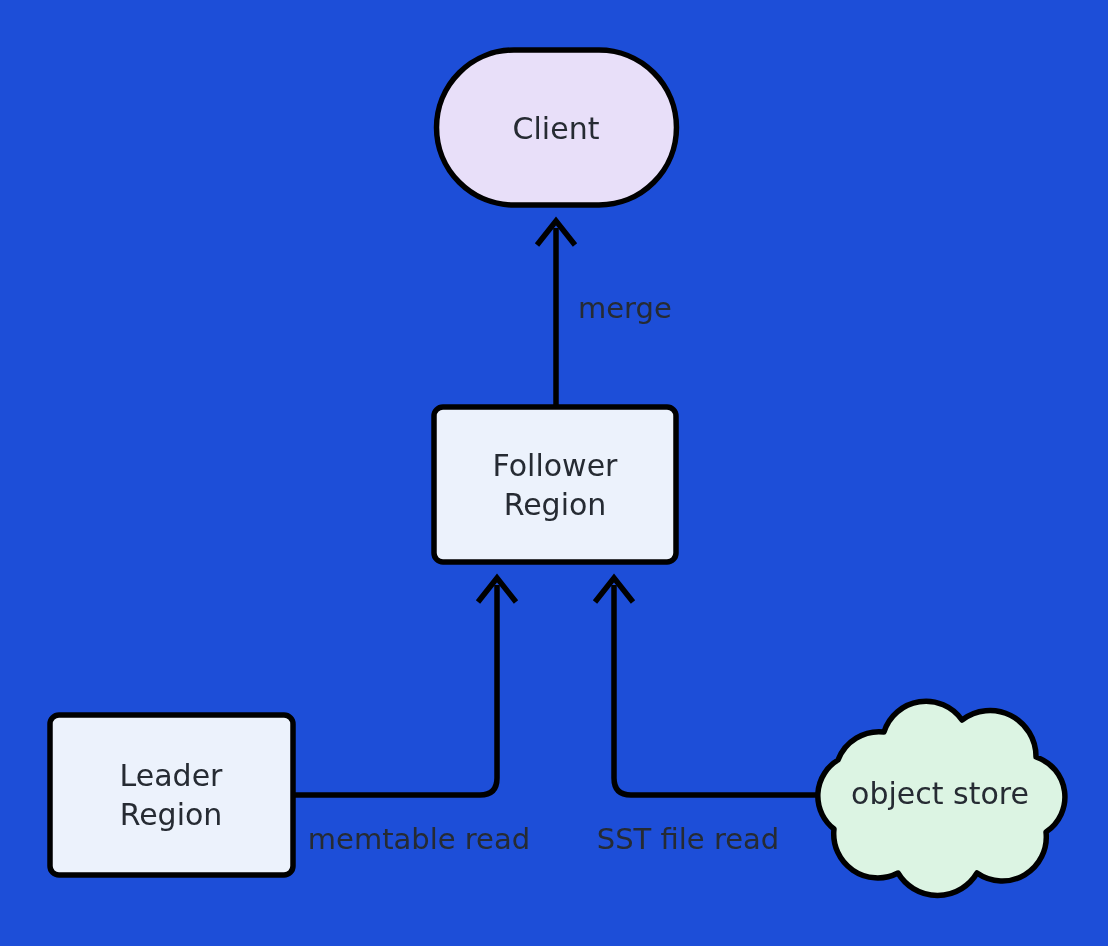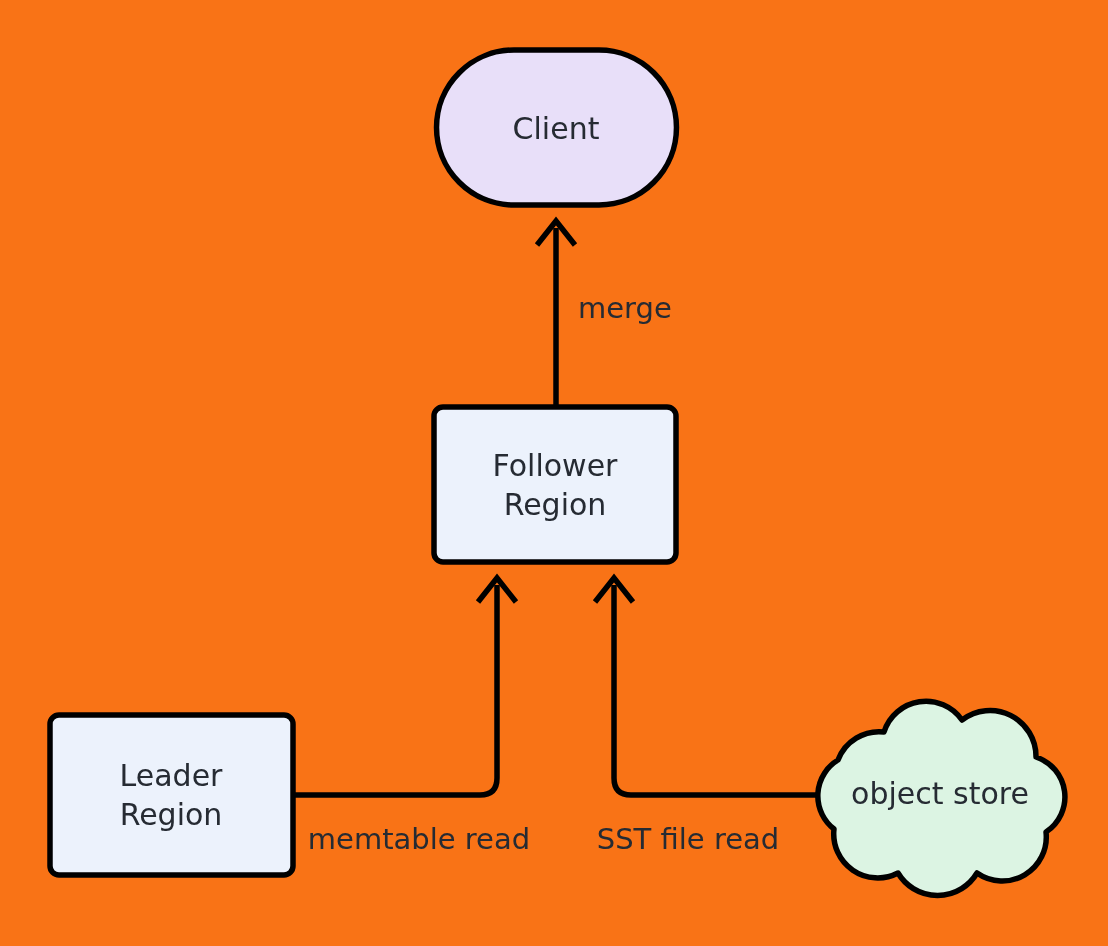--- a/index.html
+++ b/index.html
@@ -11,21 +11,21 @@
   body {
     width: 1108px;
     height: 946px;
     overflow: hidden;
     font-family: "DejaVu Sans", "Liberation Sans", sans-serif;
   }
   #diagram-root {
     position: relative;
     width: 1108px;
     height: 946px;
-    background: #f97316;
+    background: #1d4ed8;
   }
   svg#diagram-svg {
     position: absolute;
     top: 0;
     left: 0;
     width: 1108px;
     height: 946px;
     display: block;
   }
   .node-shape {

